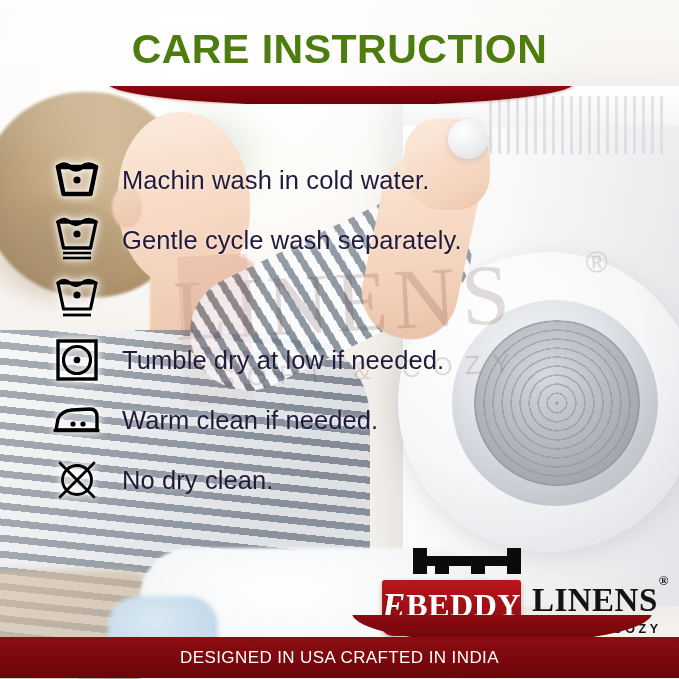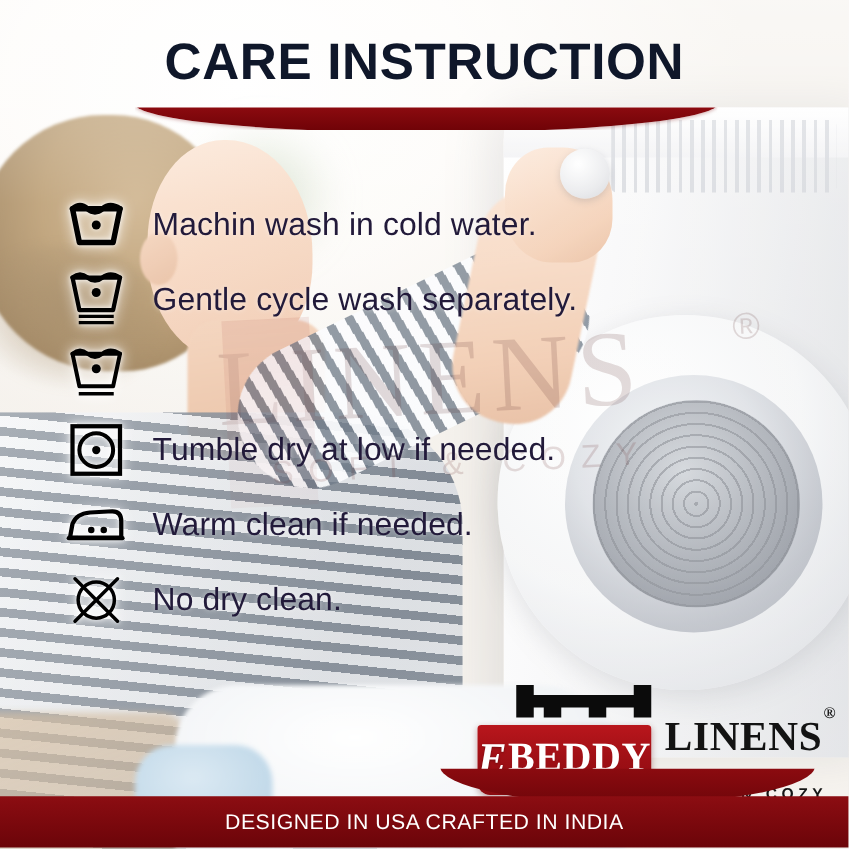--- a/index.html
+++ b/index.html
@@ -176,21 +176,21 @@
   }
   .wm-reg{
     position:absolute;right:-6px;top:6px;
     font-family:"Liberation Sans",sans-serif;font-size:30px;color:#5a2a2a;
   }
 
   
   .title{
     position:absolute;left:0;right:0;top:26px;text-align:center;
     font-family:"Liberation Sans",sans-serif;
-    font-size:41px;font-weight:700;letter-spacing:.5px;color:#0f172a;
+    font-size:41px;font-weight:700;letter-spacing:.5px;color:#4d7c0f;
     text-shadow:0 1px 0 rgba(255,255,255,.6);
   }
   .title-rule{
     position:absolute;left:108px;top:86px;width:466px;height:18px;
     overflow:hidden;
   }
   .title-rule i{
     display:block;width:466px;height:46px;
     border-radius:50%;
     background:linear-gradient(180deg,rgba(255,255,255,0) 0 54%, #8d0b10 54%, #6d0206 100%);
@@ -242,21 +242,21 @@
     font-size:35px;color:#fff;line-height:1;margin-right:1px;
     text-shadow:0 1px 2px rgba(0,0,0,.35);
     position:relative;top:-2px;
   }
   .logo-beddy{
     font-family:"Liberation Serif",serif;font-weight:700;
     font-size:32px;color:#fff;line-height:1;letter-spacing:.5px;
     position:relative;top:-3px;
   }
   .logo-right{
-    margin-left:11px;display:flex;flex-direction:column;justify-content:center;gap:16px;
+    margin-left:11px;display:flex;flex-direction:column;justify-content:flex-end;
   }
   .logo-linens{
     font-family:"Liberation Serif",serif;font-weight:700;
     font-size:33px;color:#131313;line-height:1;letter-spacing:.5px;position:relative;
   }
   .logo-linens sup{font-size:13px;position:relative;top:-14px;left:1px;}
   .logo-soft{
     font-family:"Liberation Sans",sans-serif;font-weight:700;
     font-size:12.5px;letter-spacing:3.6px;color:#151515;margin-top:5px;text-align:center;
   }

